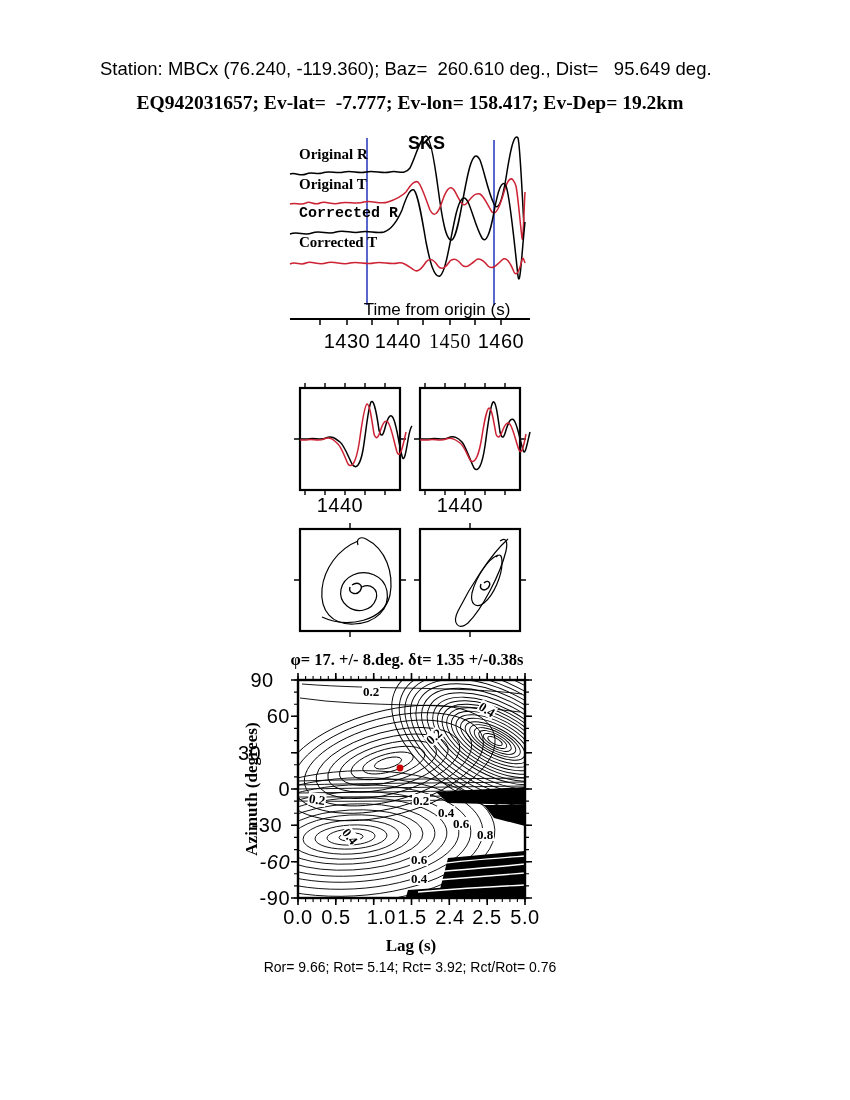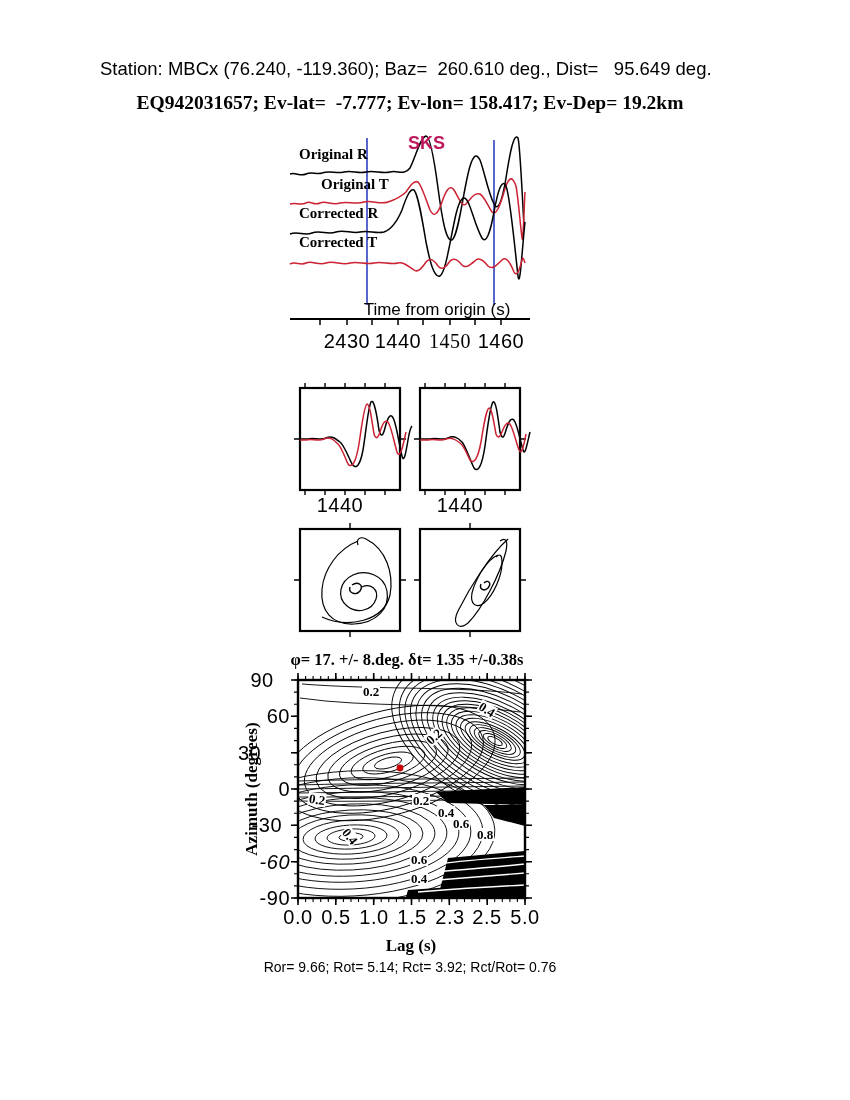--- a/index.html
+++ b/index.html
@@ -22,32 +22,32 @@
 <div class="abs serifb pre ctr" style="left:60px;top:92px;width:700px;font-size:19.5px;">EQ942031657; Ev-lat=  -7.777; Ev-lon= 158.417; Ev-Dep= 19.2km</div>
 
 <svg class="abs" style="left:290px;top:130px;" width="240" height="180" viewBox="0 0 240 180">
   <line x1="77" y1="8" x2="77" y2="175" stroke="#2233bb" stroke-width="1.5"></line>
   <line x1="204" y1="10" x2="204" y2="175" stroke="#2233bb" stroke-width="1.5"></line>
   <path fill="none" stroke="#000000" stroke-width="1.5" d="M0,44 C6,42 10,47 16,44 C22,41 26,45 32,43 C40,40 46,44 54,42 C62,40 68,44 76,42 C84,40 92,44 100,42 C108,40 114,46 120,38 C126,26 130,8 136,6 C140,6 144,28 148,58 C152,88 156,112 162,110 C168,106 172,70 178,44 C182,26 186,22 190,30 C194,40 198,62 204,74 C208,82 212,72 216,48 C220,22 224,2 228,8 C230,14 232,62 234,96"></path>
   <path fill="none" stroke="#cc2233" stroke-width="1.5" d="M0,74 C6,72 10,76 16,73 C20,70 24,76 30,73 C36,70 42,76 50,73 C58,71 66,75 74,72 C82,70 90,75 98,72 C104,70 110,68 116,62 C120,56 124,50 128,52 C132,56 136,70 140,80 C144,88 148,84 152,72 C156,60 160,54 164,60 C168,66 172,78 176,74 C180,70 184,62 190,64 C194,66 198,76 202,82 C206,86 210,76 214,62 C218,48 222,44 226,56 C228,66 230,92 232,108 C233,116 234,80 235,62"></path>
   <path fill="none" stroke="#000000" stroke-width="1.5" d="M0,104 C8,101 14,106 22,103 C30,100 38,105 46,102 C54,99 62,104 70,102 C78,100 86,104 94,102 C100,100 106,94 112,80 C116,68 120,58 124,60 C128,64 132,88 136,112 C140,132 144,148 150,146 C156,142 160,110 166,84 C170,68 174,64 178,72 C182,80 186,98 192,108 C196,114 200,104 204,82 C208,60 212,48 216,56 C220,66 224,110 228,146 C230,160 232,120 235,92"></path>
   <path fill="none" stroke="#cc2233" stroke-width="1.5" d="M0,134 C6,131 10,136 16,133 C22,130 28,136 36,133 C44,130 52,136 60,133 C68,131 76,135 84,133 C92,131 100,135 108,133 C114,132 118,136 124,140 C128,143 132,138 136,132 C140,127 144,130 148,136 C152,141 156,137 160,131 C164,127 168,130 172,135 C176,139 180,135 186,130 C190,127 194,131 198,136 C202,140 206,136 212,130 C216,126 220,132 224,142 C227,148 230,138 232,130 C233,126 234,130 235,133"></path>
 </svg>
-<div class="abs sans" style="left:408px;top:133px;font-size:18px;font-weight:bold;color:#be185d;">SKS</div>
+<div class="abs sans" style="left:408px;top:133px;font-size:18px;font-weight:bold;color:#000000;">SKS</div>
 <div class="abs serifb" style="left:299px;top:146px;font-size:15px;">Original R</div>
-<div class="abs serifb" style="left:299px;top:176px;font-size:15px;margin-left:22px;">Original T</div>
-<div class="abs serifb" style="left:299px;top:205px;font-size:15px;">Corrected R</div>
+<div class="abs serifb" style="left:299px;top:176px;font-size:15px;">Original T</div>
+<div class="abs serifb" style="left:299px;top:205px;font-size:15px;font-family:Liberation Mono, monospace;">Corrected R</div>
 <div class="abs serifb" style="left:299px;top:234px;font-size:15px;">Corrected T</div>
 
 <svg class="abs" style="left:285px;top:312px;" width="250" height="16" viewBox="0 0 250 16">
   <line x1="5" y1="7" x2="245" y2="7" stroke="#000" stroke-width="2"></line>
   <path d="M35 7v6M62 7v6M87 7v6M113 7v6M138 7v6M165 7v6M190 7v6M216 7v6" stroke="#000" stroke-width="1.5" fill="none"></path>
 </svg>
 <div class="abs sans ctr" style="left:337px;top:300px;width:200px;font-size:17px;">Time from origin (s)</div>
-<div class="abs sans ticklbl ctr" style="left:320px;top:330px;width:54px;">2430</div>
+<div class="abs sans ticklbl ctr" style="left:320px;top:330px;width:54px;">1430</div>
 <div class="abs sans ticklbl ctr" style="left:371px;top:330px;width:54px;">1440</div>
 <div class="abs sans ticklbl ctr" style="left:423px;top:330px;width:54px;font-family:Liberation Serif, serif;">1450</div>
 <div class="abs sans ticklbl ctr" style="left:474px;top:330px;width:54px;">1460</div>
 
 <svg class="abs" style="left:294px;top:382px;" width="112" height="114" viewBox="0 0 112 114">
   <rect x="6" y="6" width="100" height="102" fill="none" stroke="#000" stroke-width="2.2"></rect>
   <path d="M11 6v-5M31 6v-5M51 6v-5M71 6v-5M91 6v-5M11 108v5M31 108v5M51 108v5M71 108v5M91 108v5M0 57h6M106 57h6" stroke="#000" stroke-width="1.4" fill="none"></path>
   <g transform="translate(6,0)">
     <path fill="none" stroke="#000000" stroke-width="1.5" d="M0,57 L8,57 C14,55 20,59 26,56 C32,53 36,57 40,60 C44,63 48,74 52,82 C56,88 60,84 63,68 C66,50 68,26 71,20 C74,16 77,34 79,48 C81,56 83,54 85,46 C88,34 91,30 94,38 C97,46 99,62 102,74 C104,82 106,70 108,58 C110,46 112,44 112,44"></path>
     <path fill="none" stroke="#cc2233" stroke-width="1.5" d="M0,58 L6,58 C12,56 18,60 24,57 C30,54 34,58 38,62 C42,66 45,76 48,82 C52,87 56,80 59,62 C62,42 64,24 67,22 C70,22 72,40 74,52 C76,58 78,56 80,50 C83,40 86,36 89,42 C92,48 94,60 97,70 C100,78 103,64 106,50"></path>
@@ -203,21 +203,21 @@
 <div class="abs sans ticklbl" style="left:238px;top:742px;width:52px;">30</div>
 <div class="abs sans ticklbl" style="left:238px;top:778px;width:52px;text-align:right;">0</div>
 <div class="abs sans ticklbl" style="left:230px;top:814px;width:52px;text-align:right;">-30</div>
 <div class="abs sans ticklbl" style="left:238px;top:851px;width:52px;text-align:right;font-style:italic;">-60</div>
 <div class="abs sans ticklbl" style="left:238px;top:887px;width:52px;text-align:right;">-90</div>
 
 <div class="abs serifb ctr" style="left:142px;top:779px;width:220px;font-size:17px;transform:rotate(-90deg);">Azimuth (degrees)</div>
 
 <div class="abs sans ticklbl ctr" style="left:276px;top:906px;width:44px;">0.0</div>
 <div class="abs sans ticklbl ctr" style="left:314px;top:906px;width:44px;">0.5</div>
-<div class="abs sans ticklbl ctr" style="left:352px;top:906px;width:44px;">1.0</div>
+<div class="abs sans ticklbl ctr" style="left:352px;top:906px;width:44px;text-align:right;">1.0</div>
 <div class="abs sans ticklbl ctr" style="left:390px;top:906px;width:44px;">1.5</div>
-<div class="abs sans ticklbl ctr" style="left:428px;top:906px;width:44px;">2.3</div>
+<div class="abs sans ticklbl ctr" style="left:428px;top:906px;width:44px;">2.4</div>
 <div class="abs sans ticklbl ctr" style="left:465px;top:906px;width:44px;">2.5</div>
 <div class="abs sans ticklbl ctr" style="left:503px;top:906px;width:44px;">5.0</div>
 
 <div class="abs serifb ctr" style="left:361px;top:936px;width:100px;font-size:17px;">Lag (s)</div>
 
 <div class="abs sans ctr pre" style="left:150px;top:959px;width:520px;font-size:14px;">Ror= 9.66; Rot= 5.14; Rct= 3.92; Rct/Rot= 0.76</div>
 
 </body></html>

